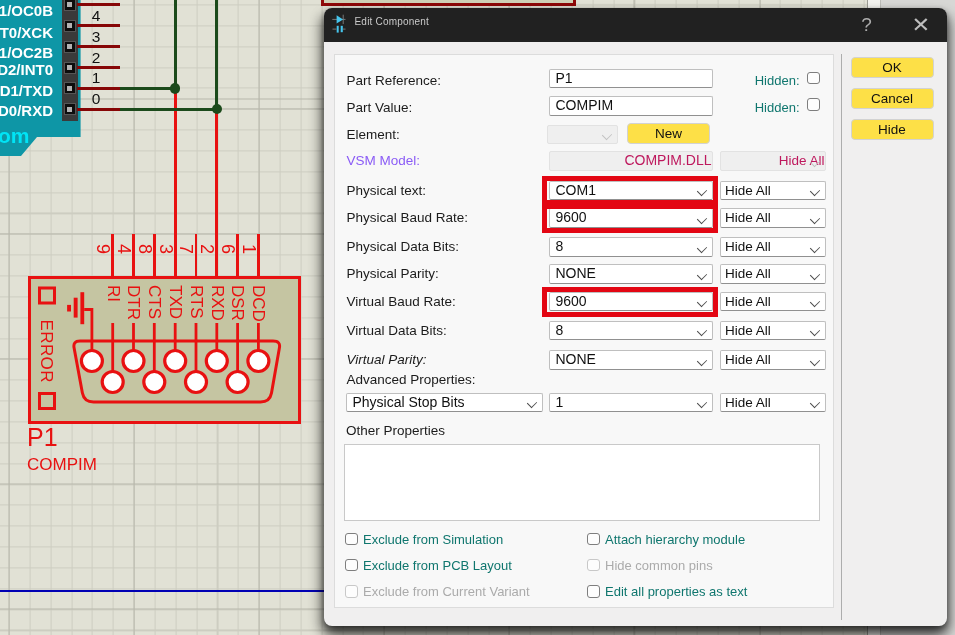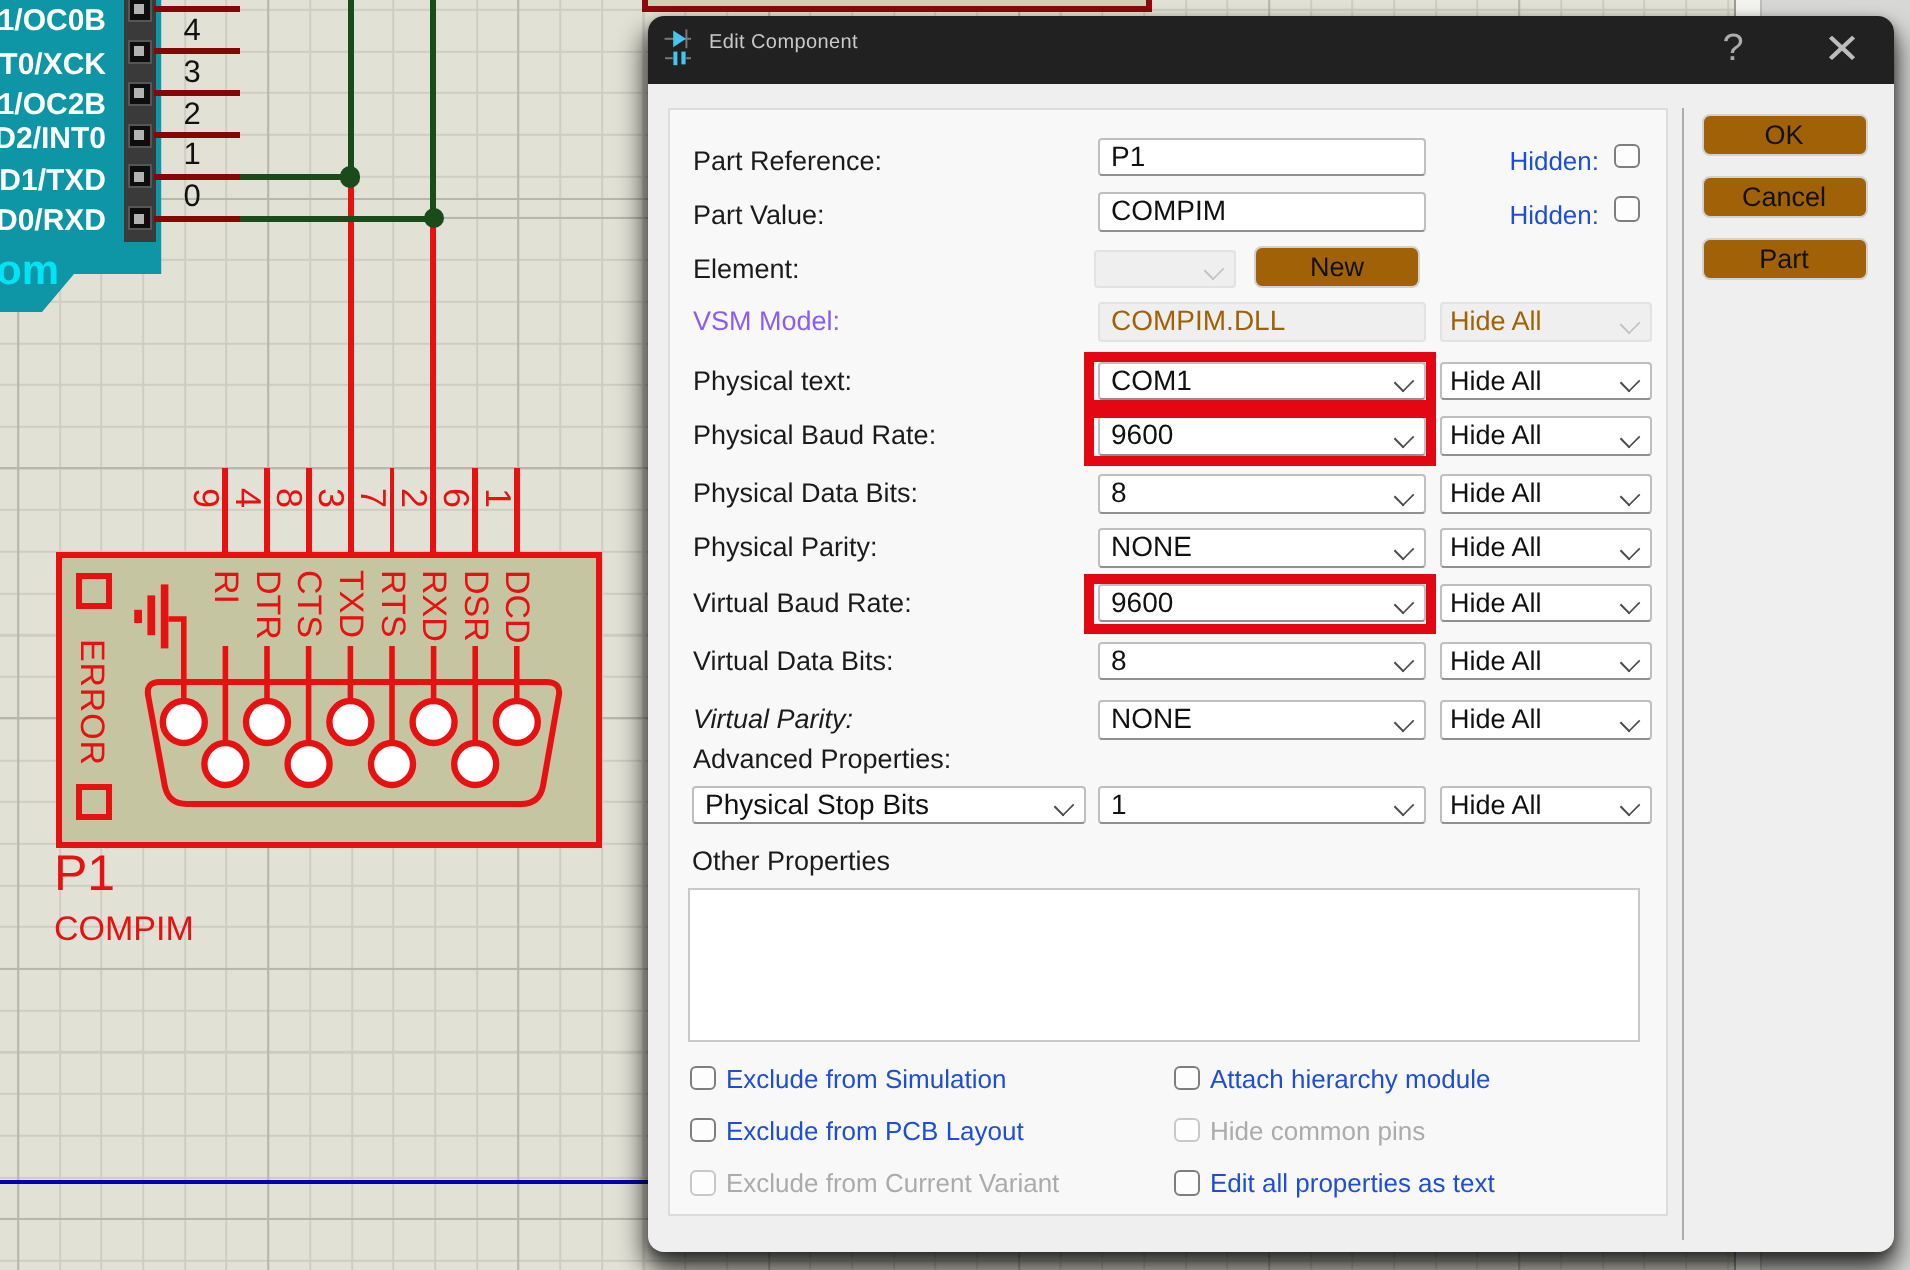--- a/index.html
+++ b/index.html
@@ -36,29 +36,29 @@
     box-shadow:0 9px 13px rgba(0,0,0,0.55),0 2px 5px rgba(0,0,0,0.33),-5px 7px 12px rgba(0,0,0,0.25),5px 7px 12px rgba(0,0,0,0.21);}
   #titlebar{position:absolute;left:0;top:0;width:100%;height:34px;background:#212121;border-radius:8px 8px 0 0;}
   #title{position:absolute;left:31px;top:7.5px;font-size:10px;color:#C9C9C9;letter-spacing:0.2px;}
   #qmark{position:absolute;left:534px;top:5.5px;width:18px;text-align:center;font-size:19px;color:#ACACAC;}
   #xmark{position:absolute;left:587px;top:6.5px;width:20px;text-align:center;font-size:16px;color:#BDBDBD;font-weight:400;transform:scale(1.4,1.3);}
   #panel{position:absolute;left:10.5px;top:46px;width:500px;height:554px;background:#F8F8F8;border:1px solid #DCDCDC;box-sizing:border-box;}
   #vsep{position:absolute;left:517px;top:46px;width:1px;height:566px;background:#ADADAD;}
   .dlabel{position:absolute;left:23px;height:19.5px;font-size:13.5px;color:#1B1B1B;line-height:20px;white-space:nowrap;}
   .dlabel.gray{color:#8b5cf6;}
   .field{position:absolute;left:225px;width:164px;height:19.5px;box-sizing:border-box;background:#FFF;border:1px solid #BFBFBF;border-bottom-color:#909090;border-radius:2px;font-size:14px;line-height:17px;padding-left:6px;color:#111;white-space:nowrap;}
-  .field.dis{background:#EFEFEF;border-color:#E2E2E2;color:#a16207;}
+  .field.dis{background:#EFEFEF;border-color:#E2E2E2;color:#be185d;text-align:right;}
   .chev{position:absolute;right:6px;top:5.5px;width:7px;height:7px;border-left:1.5px solid #4A4A4A;border-bottom:1.5px solid #4A4A4A;transform:rotate(-45deg) scale(1,0.82);}
   .chev.dis{border-color:#C2C2C2;}
   .hideall{left:396px;width:106px;padding-left:4.5px;font-size:13.5px;}
   .redbox{position:absolute;left:218.1px;width:176px;height:29.5px;border:5px solid #E30613;box-sizing:border-box;}
-  .btn{position:absolute;left:527px;width:83px;height:21px;background:#a16207;border:1px solid #D2D2D2;border-radius:4px;font-size:13.5px;color:#111;text-align:center;line-height:19px;box-sizing:border-box;}
+  .btn{position:absolute;left:527px;width:83px;height:21px;background:#fde047;border:1px solid #D2D2D2;border-radius:4px;font-size:13.5px;color:#111;text-align:center;line-height:19px;box-sizing:border-box;}
   .cb{position:absolute;width:12.5px;height:12.5px;box-sizing:border-box;background:#FDFDFD;border:1px solid #7E7E7E;border-radius:3px;}
   .cb.dis{border-color:#C8C8C8;}
-  .cblabel{position:absolute;font-size:13px;color:#1d4ed8;line-height:14px;white-space:nowrap;}
+  .cblabel{position:absolute;font-size:13px;color:#0f766e;line-height:14px;white-space:nowrap;}
   .cblabel.gray{color:#ABABAB;}
 </style>
 </head>
 <body>
 <div id="root">
   <div id="canvas"></div>
   <div id="blueline"></div>
   <div id="scrollbar"></div>
 
   <div id="teal"></div>
@@ -248,15 +248,15 @@
     <div class="cblabel" style="left:39.5px;top:550.5px;line-height:13px;">Exclude from PCB Layout</div>
     <div class="cb dis" style="left:263.5px;top:550.5px;"></div>
     <div class="cblabel gray" style="left:281.5px;top:550.5px;line-height:13px;">Hide common pins</div>
     <div class="cb dis" style="left:21.5px;top:577px;"></div>
     <div class="cblabel gray" style="left:39.5px;top:577px;line-height:13px;">Exclude from Current Variant</div>
     <div class="cb" style="left:263.5px;top:577px;"></div>
     <div class="cblabel" style="left:281.5px;top:577px;line-height:13px;">Edit all properties as text</div>
 
     <div class="btn" style="top:48.5px;">OK</div>
     <div class="btn" style="top:80px;">Cancel</div>
-    <div class="btn" style="top:111px;">Part</div>
+    <div class="btn" style="top:111px;">Hide</div>
   </div>
 </div>
 
 </body></html>

